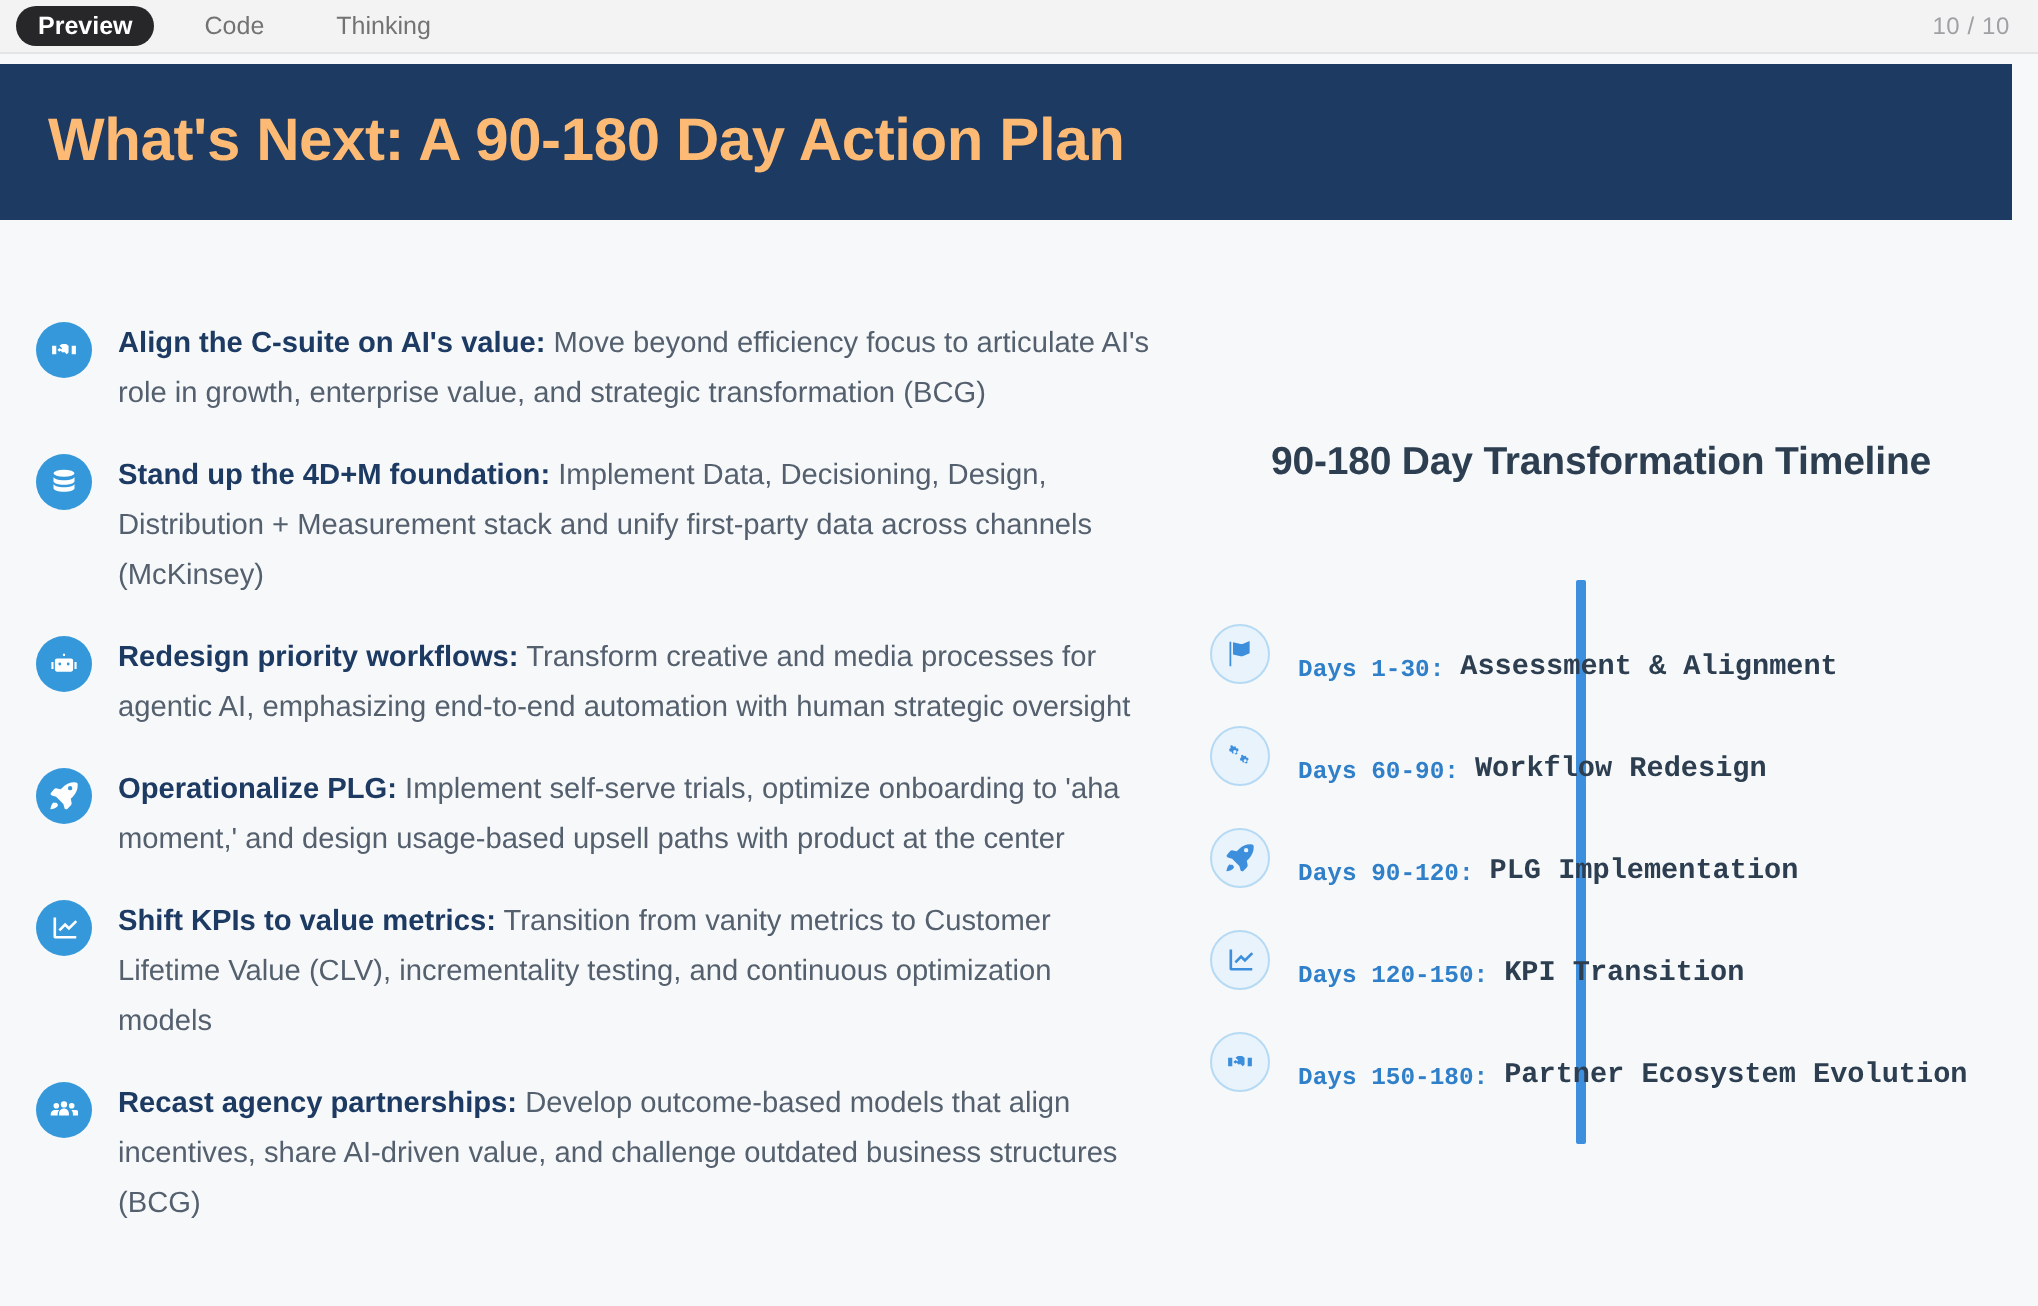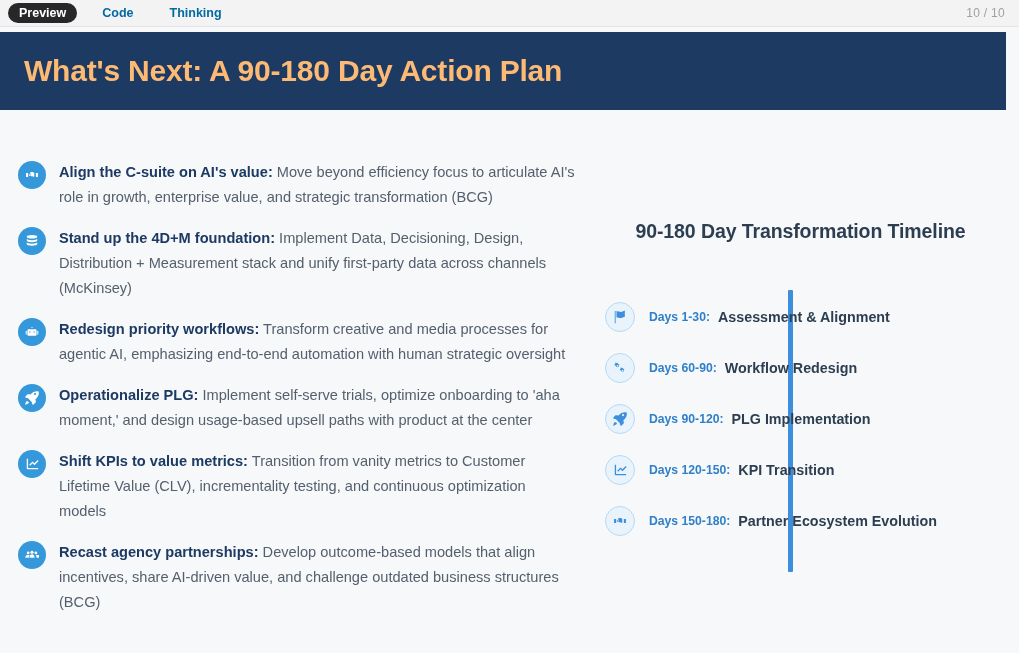--- a/index.html
+++ b/index.html
@@ -17,25 +17,25 @@
     background: #f3f3f3;
     border-bottom: 1px solid #e4e4e6;
     display: flex;
     align-items: center;
     padding: 0 14px 0 8px;
     position: relative;
   }
   .tabs { display: flex; align-items: center; gap: 14px; }
   .tab {
     font-size: 12.5px;
-    color: #0369a1;
+    color: #737373;
     padding: 3px 11px;
     border-radius: 11px;
     line-height: 14px;
-    font-weight: 700;
+    font-weight: 400;
     cursor: pointer;
     white-space: nowrap;
   }
   .tab.active {
     background: #27272a;
     color: #ffffff;
     font-weight: 700;
   }
   .pagecount {
     margin-left: auto;
@@ -133,23 +133,24 @@
     left: 192px;
     top: 180px;
     width: 5px;
     height: 282px;
     background: #3d8fdd;
     border-radius: 1px;
   }
   .tl-rows { position: relative; }
   .tl-row {
     display: flex;
-    align-items: center;
+    align-items: flex-end;
     height: 51px;
     padding-left: 9px;
+    font-family: Liberation Mono, monospace;
   }
   .tl-icon {
     flex: 0 0 auto;
     width: 30px;
     height: 30px;
     border-radius: 50%;
     background: #e8f3fc;
     border: 1px solid #b6daf4;
     display: flex;
     align-items: center;

